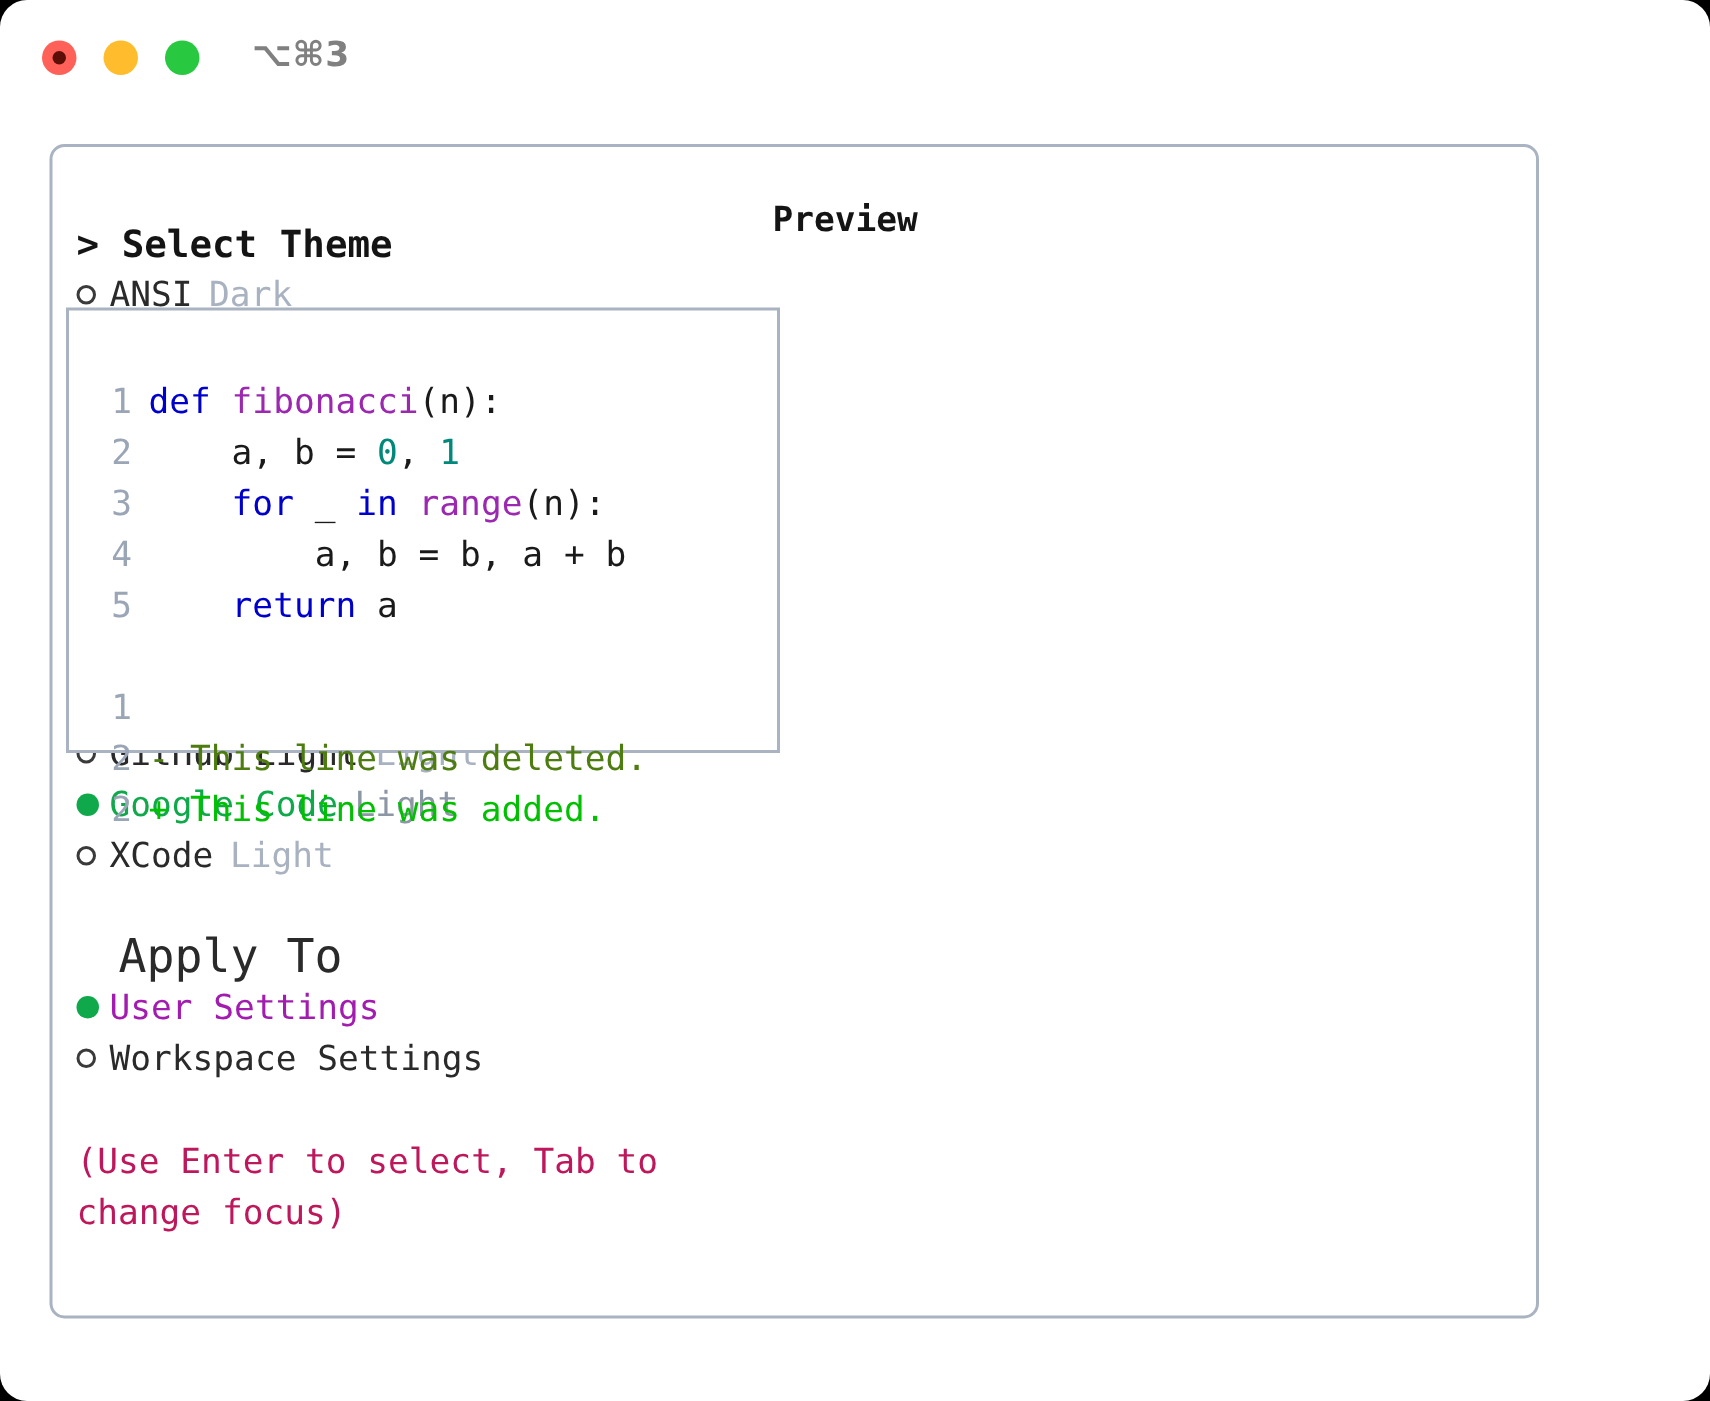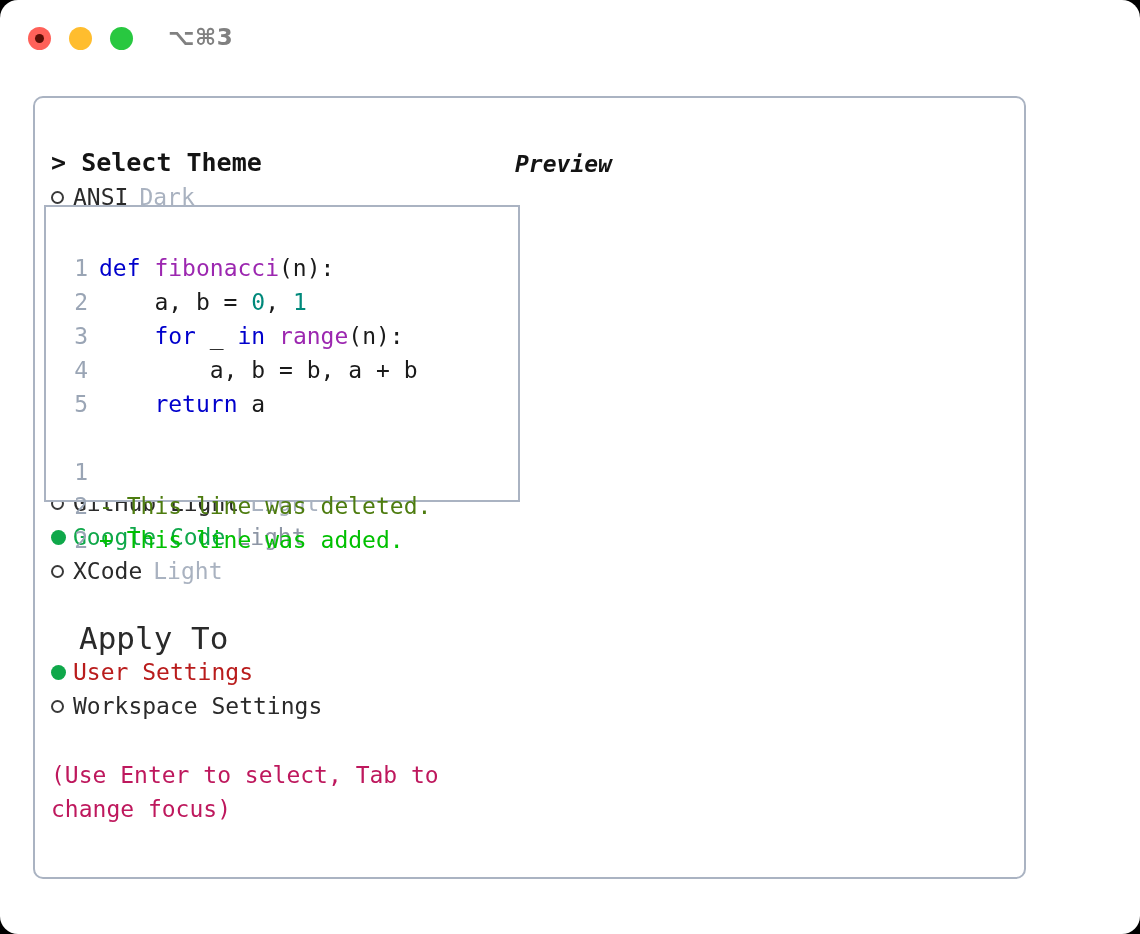--- a/index.html
+++ b/index.html
@@ -152,38 +152,37 @@
   }
   .apply-row {
     height: 34px;
     line-height: 34px;
     font-size: 23px;
     color: #2a2a2a;
     display: flex;
     align-items: center;
     white-space: pre;
   }
-  .apply-row.selected .apply-label { color: #b91c1c; }
+  .apply-row.selected .apply-label { color: #a21caf; }
 
   #help-text {
     margin-top: 35px;
     font-size: 23px;
     line-height: 34px;
     color: #be185d;
     width: 410px;
     white-space: pre-wrap;
   }
 
   
   #preview-column {
     position: absolute;
     left: 480px;
-    top: 49px;
+    top: 32px;
     width: 500px;
-    font-style: italic;
   }
   #preview-title {
     font-size: 23px;
     font-weight: bold;
     color: #141414;
     height: 34px;
     line-height: 34px;
   }
   #code-box {
     position: absolute;

